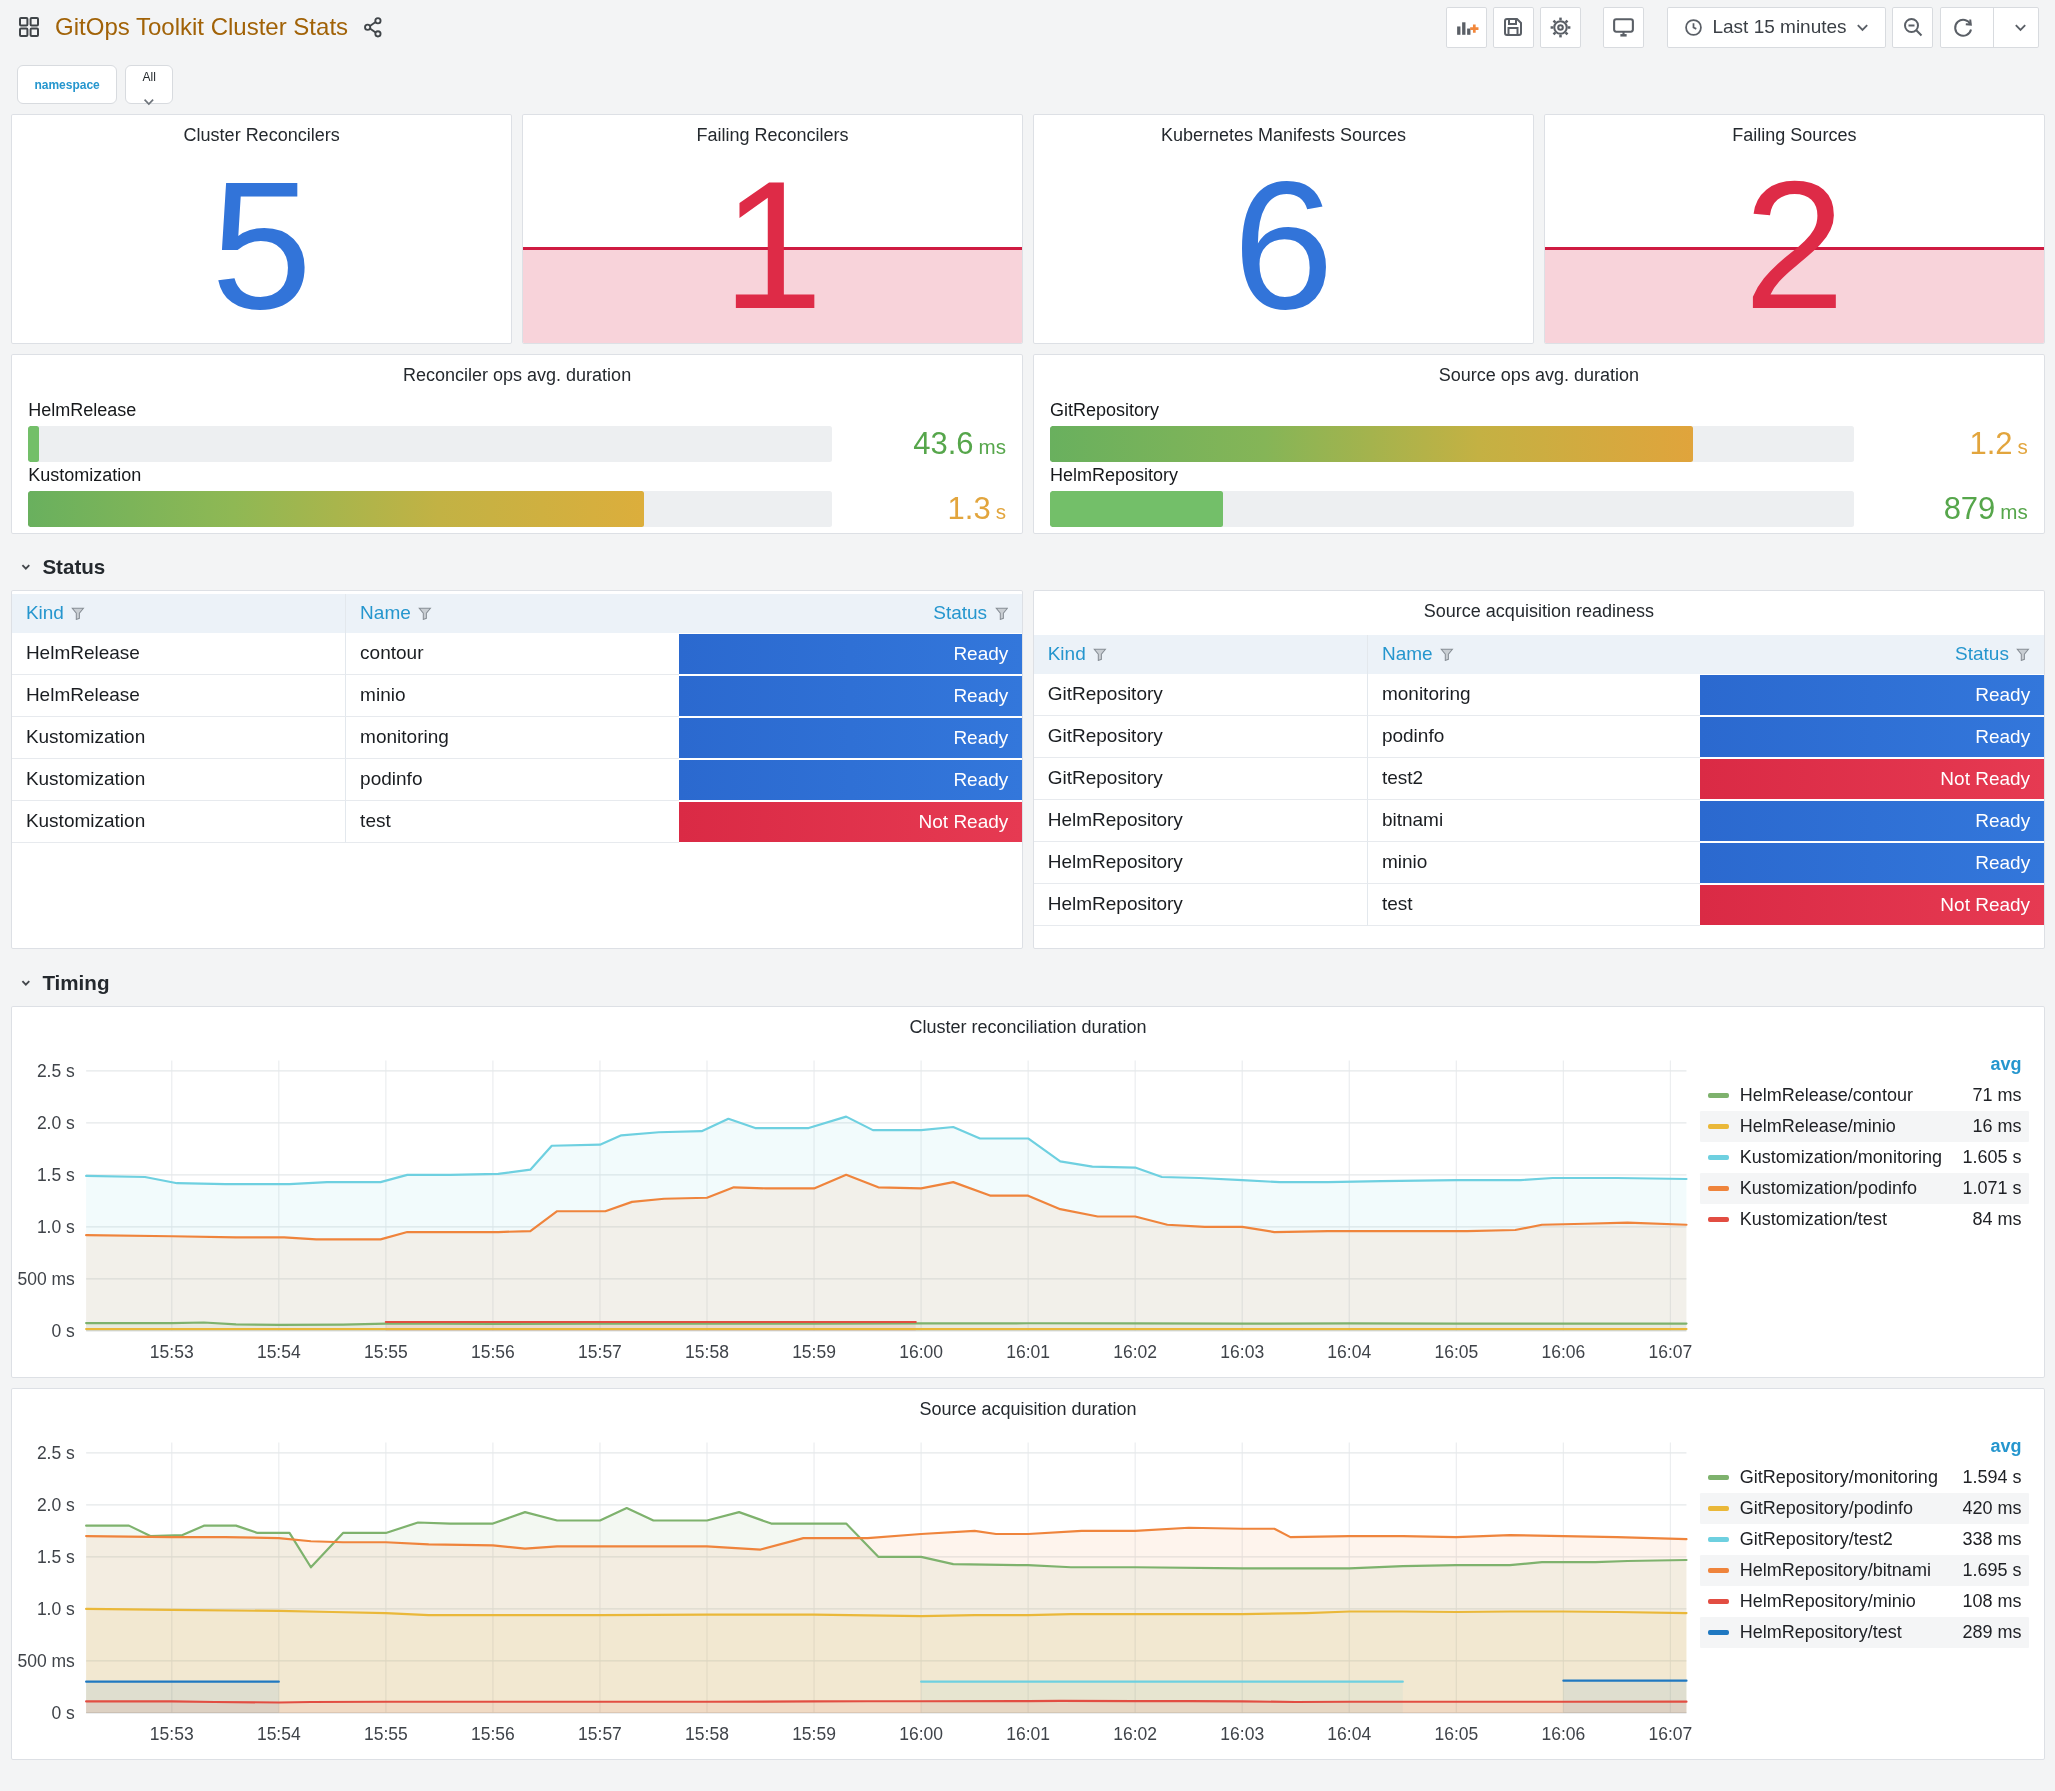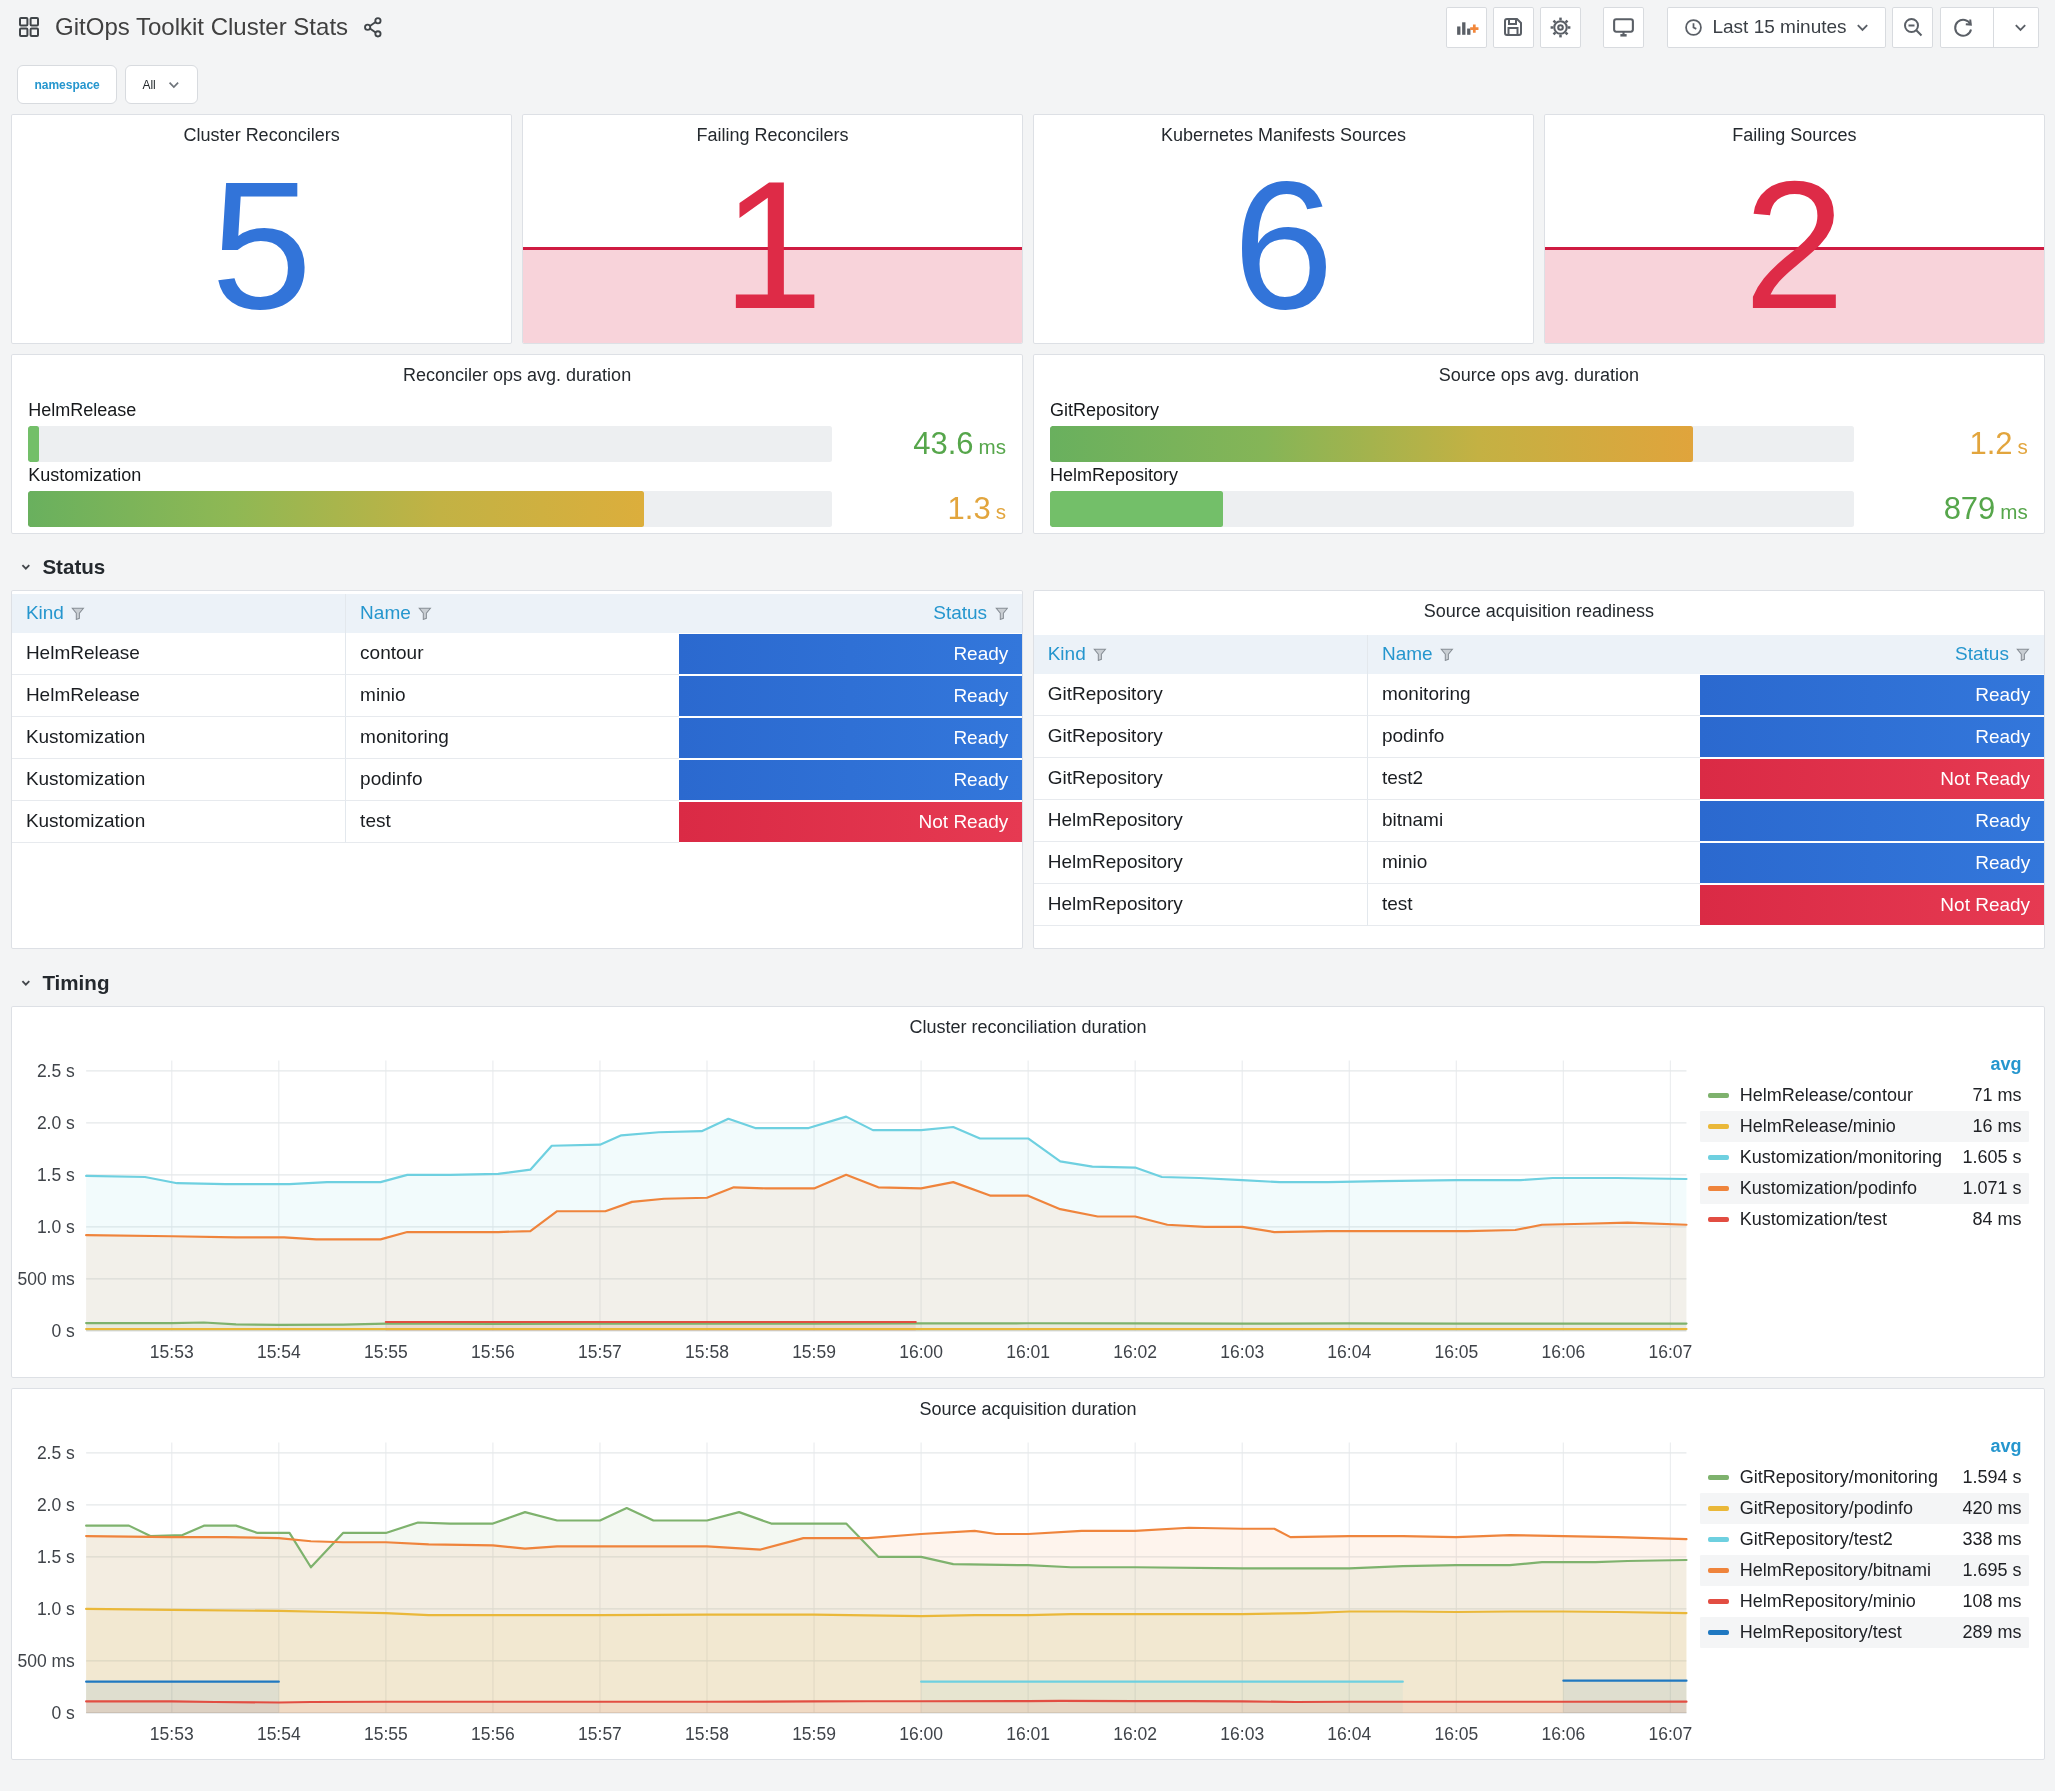--- a/index.html
+++ b/index.html
@@ -1,33 +1,33 @@
 <!DOCTYPE html>
 <html style="font-size:10px"><head>
 <meta charset="utf-8">
 <style>
   html,body{margin:0;padding:0;}
   body{width:2056px;height:1791px;background:#F3F4F5;font-family:"Liberation Sans","DejaVu Sans",sans-serif;color:#202226;overflow:hidden;}
   .page{padding:0 6.2px;}
   
   .topbar{display:flex;align-items:center;height:54px;padding:0 11.2px;}
   .tb-left{display:flex;align-items:center;gap:13.7px;}
-  .dash-title{font-size:24px;font-weight:500;color:#404040;}
+  .dash-title{font-size:24px;font-weight:500;color:#a16207;}
   .tb-right{margin-left:auto;display:flex;align-items:center;gap:6.2px;}
   .btn{height:41px;min-width:41px;background:#fff;border:0.6px solid #D8DBDF;border-radius:1.9px;display:flex;align-items:center;justify-content:center;gap:8.7px;box-sizing:border-box;}
   .btn.time{padding:0 15px;font-size:19px;color:#3A3F45;white-space:nowrap;}
   .btn.split{padding:0;}
   .split-sep{width:0.6px;align-self:stretch;background:#D8DBDF;}
   .split .seg{padding:0 10px;display:flex;align-items:center;height:100%;}
   .sp{width:10px;}
   
   .filters{padding:11.2px 11.2px 6.2px;display:flex;gap:8.7px;}
   .chip{height:39px;background:#fff;border:0.6px solid #D8DBDF;border-radius:6px;display:flex;align-items:center;padding:4px 16px;font-size:12px;box-sizing:border-box;}
   .chip.ns{color:#2596CE;font-weight:700;}
-  .chip.val{gap:11.2px;color:#24292D;}
+  .chip.val{gap:11.2px;color:#24292D;flex-direction:column;}
   
   .grid{display:flex;flex-direction:column;gap:10px;padding:3.7px 5px;}
   .row{display:flex;gap:10px;}
   .panel{background:#fff;border:0.6px solid #DDE0E5;border-radius:1.9px;position:relative;overflow:hidden;box-sizing:border-box;}
   .p-title{height:41px;display:flex;align-items:center;justify-content:center;font-size:18px;font-weight:500;color:#24292E;flex:none;}
   
   .stat{flex:1;height:230px;}
   .stat .num{position:absolute;left:0;right:0;top:57%;transform:translateY(-50%);text-align:center;font-size:182px;font-weight:500;line-height:1;z-index:2;}
   .stat.blue .num{color:#3274D9;}
   .stat.alert .num{color:#DE2B47;}

